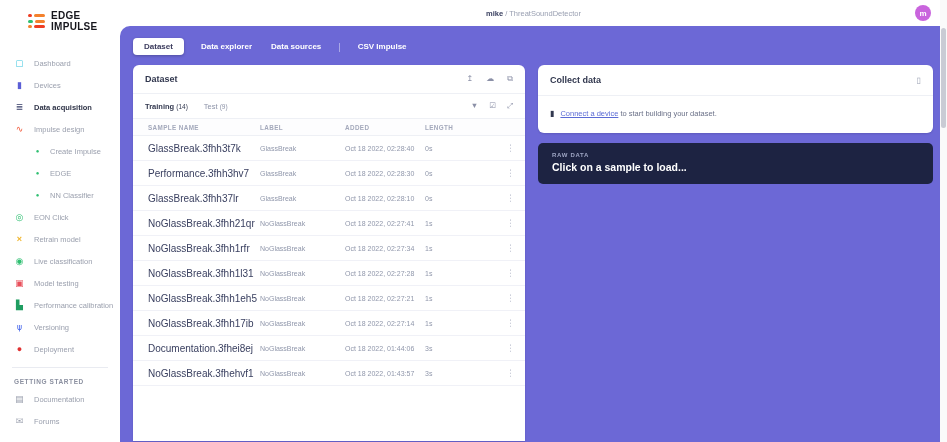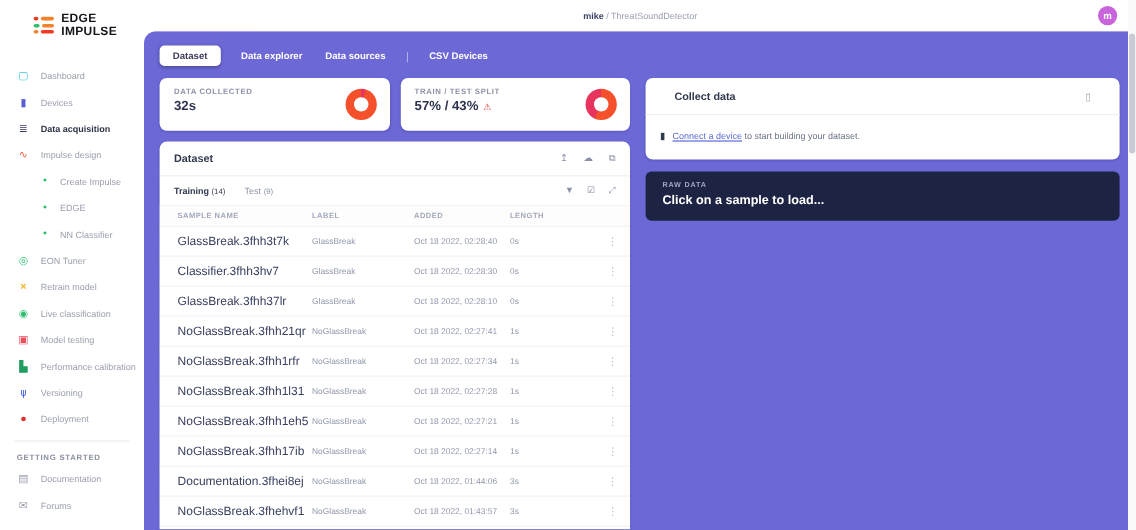--- a/index.html
+++ b/index.html
@@ -75,21 +75,21 @@
   .thead, .row { display:grid; grid-template-columns:112px 85px 80px 44px 1fr; padding:0 10px 0 15px; align-items:center; }
   .thead { height:17px; border-bottom:1px solid #eef0f5; background:#fdfdfe; flex:none; }
   .th { font-size:6.3px; font-weight:700; letter-spacing:.4px; color:#a3a8bb; }
   .row { height:25px; border-bottom:1px solid #f0f1f7; cursor:pointer; background:#fff; }
   .c-name { font-size:10px; font-weight:400; color:#3a4060; white-space:nowrap; overflow:hidden; }
   .c-dim { font-size:7px; color:#9097ab; white-space:nowrap; overflow:hidden; }
   .c-kebab { text-align:right; color:#b9bdcc; font-size:9px; cursor:pointer; }
 
   
   .collect { background:#fff; border-radius:6px; margin-bottom:10px; flex:none; box-shadow:0 1px 2px rgba(20,20,60,.15); }
-  .collect-head { display:flex; justify-content:space-between; align-items:center; padding:10px 24px; border-bottom:1px solid #eef0f5; }
+  .collect-head { display:flex; justify-content:space-between; align-items:center; padding:10px 12px; border-bottom:1px solid #eef0f5; }
   .collect-title { font-size:9px; font-weight:700; color:#32384f; }
   .device-ic { color:#9aa0b2; font-size:8px; }
   .collect-body { padding:13px 12px 15px; font-size:7.5px; color:#6b7188; display:flex; gap:6px; align-items:center; }
   .phone-ic { color:#32384f; font-size:8px; }
   .link { color:#5b6bd5; text-decoration:underline; cursor:pointer; }
 
   .raw { background:#1d2342; border-radius:5px; padding:9px 14px 11px; flex:none; }
   .raw-label { font-size:6px; font-weight:700; letter-spacing:.7px; color:#9fa6c4; }
   .raw-msg { font-size:10.5px; font-weight:700; color:#fff; margin-top:3px; }
 
@@ -145,21 +145,21 @@
       <div class="s-item sub">
         <span class="s-ic" style="color:#2fbf71">●</span>
         <span class="s-lbl">EDGE</span>
       </div>
       <div class="s-item sub">
         <span class="s-ic" style="color:#2fbf71">●</span>
         <span class="s-lbl">NN Classifier</span>
       </div>
       <div class="s-item">
         <span class="s-ic" style="color:#2fbf71">◎</span>
-        <span class="s-lbl">EON Tuner</span>
+        <span class="s-lbl">EON Click</span>
       </div>
       <div class="s-item">
         <span class="s-ic" style="color:#f0b429;font-weight:800">×</span>
         <span class="s-lbl">Retrain model</span>
       </div>
       <div class="s-item">
         <span class="s-ic" style="color:#2fbf71">◉</span>
         <span class="s-lbl">Live classification</span>
       </div>
       <div class="s-item">
@@ -202,41 +202,26 @@
       </div>
       <div class="avatar">m</div>
     </div>
 
     <div class="content">
       <div class="tabs">
         <span class="tab active">Dataset</span>
         <span class="tab">Data explorer</span>
         <span class="tab">Data sources</span>
         <span class="tab-sep">|</span>
-        <span class="tab">CSV Devices</span>
+        <span class="tab">CSV Impulse</span>
       </div>
 
       <div class="cols">
 
         <div class="col-left">
-          <div class="stats">
-            <div class="stat-card">
-              <div class="stat-label">DATA COLLECTED</div>
-              <div class="stat-value">32s</div>
-              <div class="donut donut-1"></div>
-            </div>
-            <div class="stat-card">
-              <div class="stat-label">TRAIN / TEST SPLIT</div>
-              <div class="stat-value">
-                <span>57% / 43%</span>
-                <span class="warn">⚠</span>
-              </div>
-              <div class="donut donut-2"></div>
-            </div>
-          </div>
 
           <div class="panel">
             <div class="panel-head">
               <span class="panel-title">Dataset</span>
               <span class="panel-icons">
                 <span>↥</span>
                 <span>☁</span>
                 <span>⧉</span>
               </span>
             </div>
@@ -265,21 +250,21 @@
             </div>
 
             <div class="row">
               <span class="c-name">GlassBreak.3fhh3t7k</span>
               <span class="c-dim">GlassBreak</span>
               <span class="c-dim">Oct 18 2022, 02:28:40</span>
               <span class="c-dim">0s</span>
               <span class="c-kebab">⋮</span>
             </div>
             <div class="row">
-              <span class="c-name">Classifier.3fhh3hv7</span>
+              <span class="c-name">Performance.3fhh3hv7</span>
               <span class="c-dim">GlassBreak</span>
               <span class="c-dim">Oct 18 2022, 02:28:30</span>
               <span class="c-dim">0s</span>
               <span class="c-kebab">⋮</span>
             </div>
             <div class="row">
               <span class="c-name">GlassBreak.3fhh37lr</span>
               <span class="c-dim">GlassBreak</span>
               <span class="c-dim">Oct 18 2022, 02:28:10</span>
               <span class="c-dim">0s</span>

